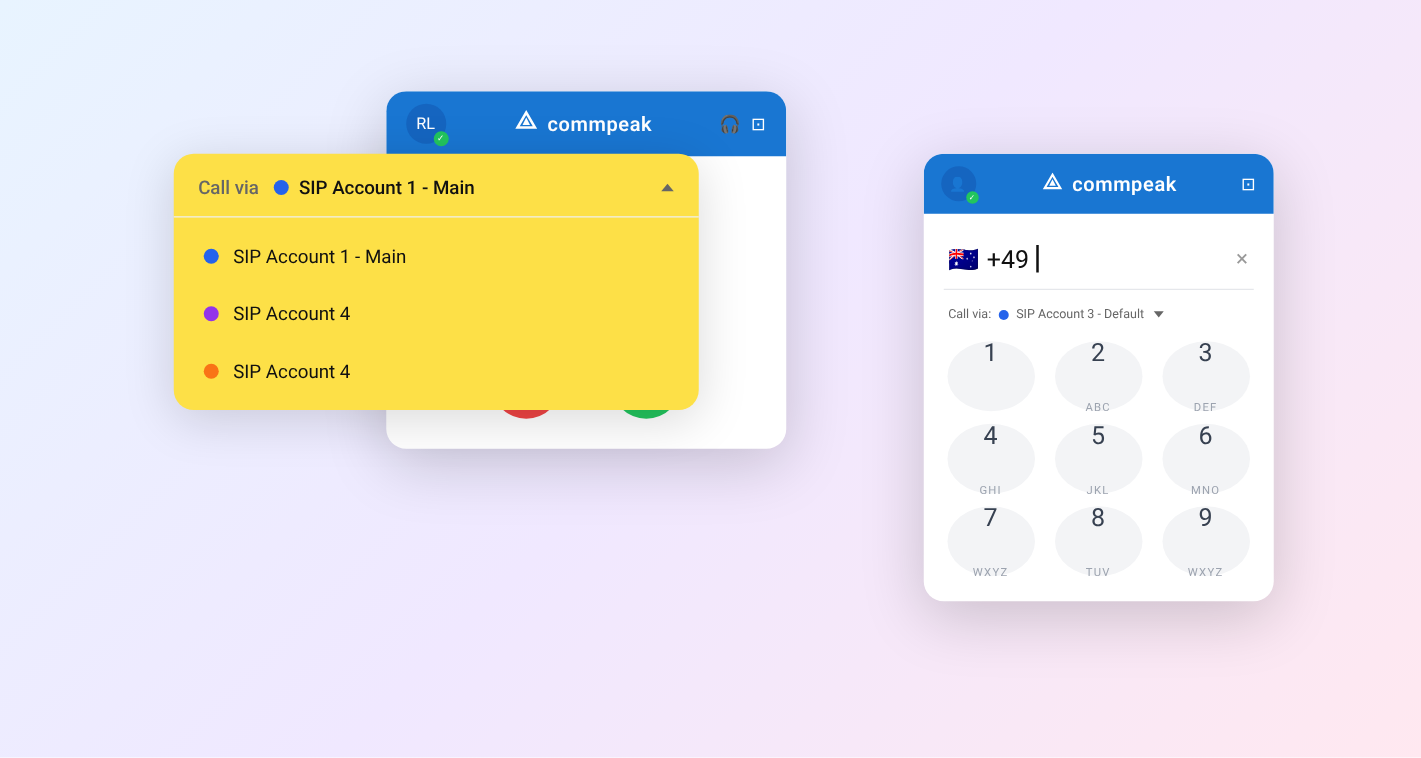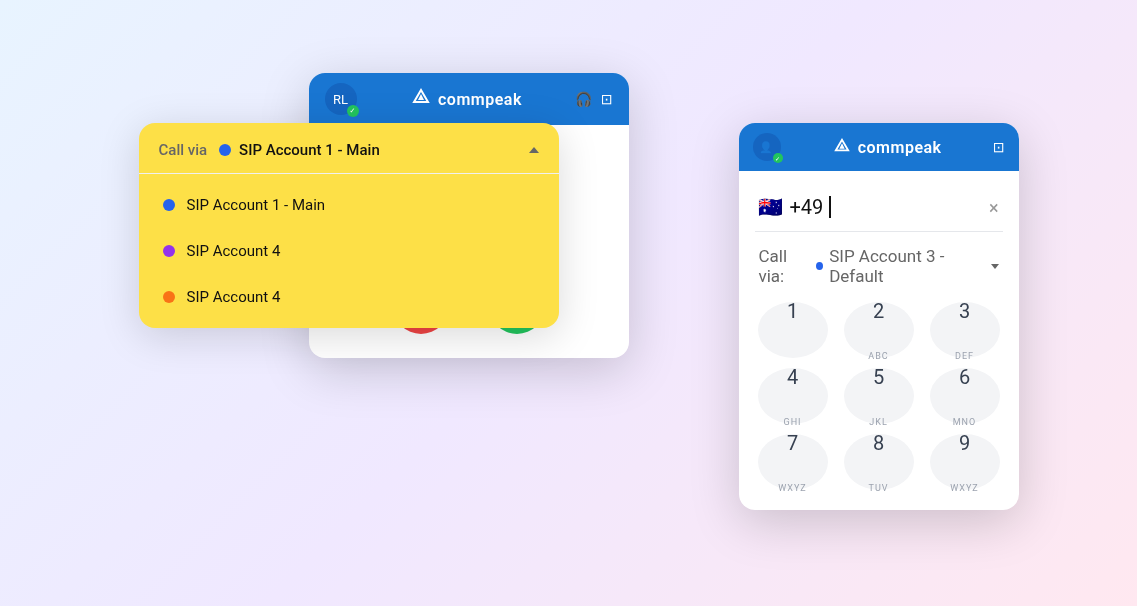--- a/index.html
+++ b/index.html
@@ -313,21 +313,21 @@
     .close-btn {
       color: #999;
       font-size: 18px;
       cursor: pointer;
     }
 
     .call-via-row {
       display: flex;
       align-items: center;
       gap: 6px;
-      font-size: 17px;
+      font-size: 10px;
       color: #666;
       margin-bottom: 16px;
       padding: 0 4px;
     }
 
     .call-via-dot {
       width: 8px;
       height: 8px;
       border-radius: 50%;
       background: #2563eb;

